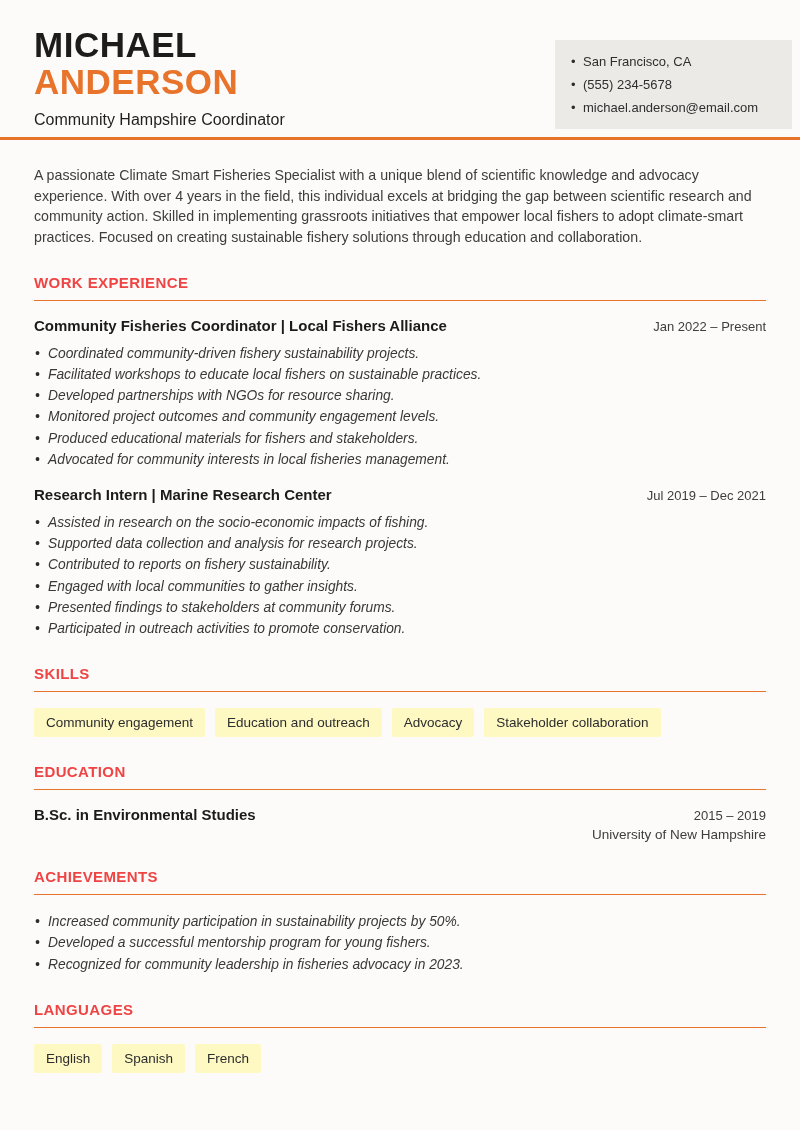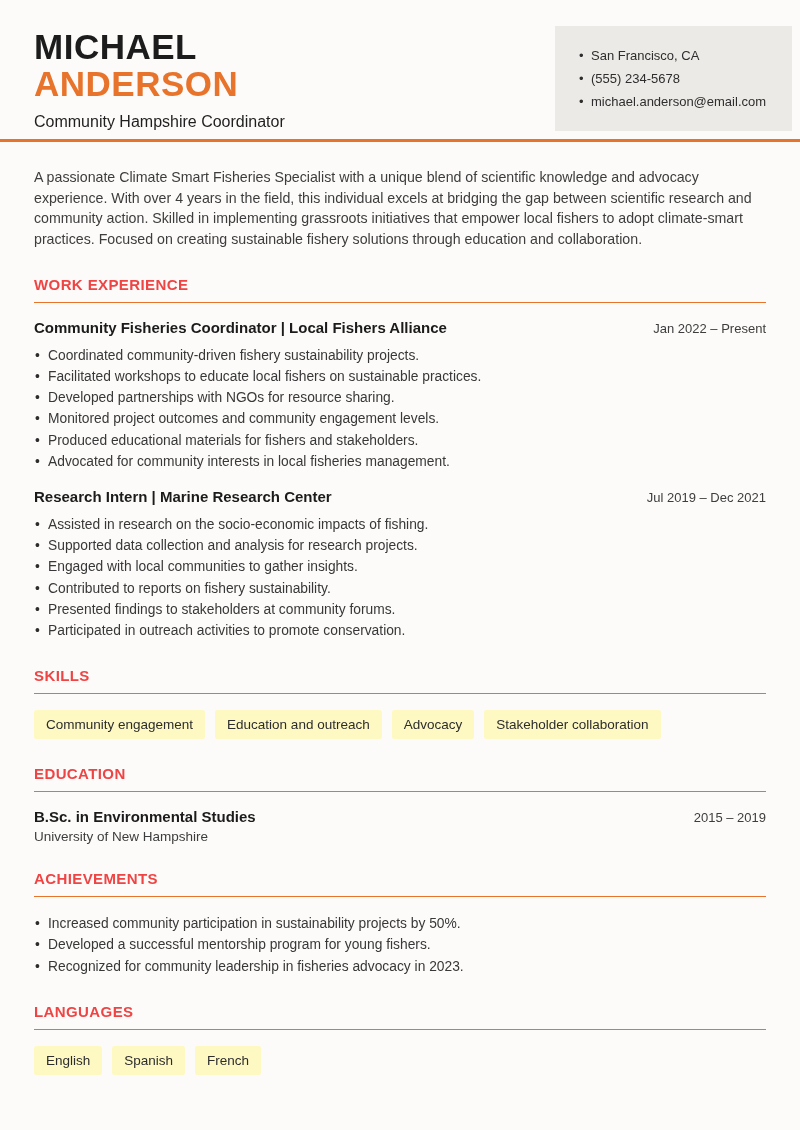--- a/index.html
+++ b/index.html
@@ -34,21 +34,21 @@
     margin-top: 11px;
     font-size: 16px;
     color: #1f1f1f;
   }
   .contact {
     background: #ECEAE6;
     min-width: 237px;
     max-width: 237px;
     padding: 10px 14px 10px 16px;
   }
-  .contact ul { margin: 8px; padding: 0; list-style: none; }
+  .contact ul { margin: 0; padding: 0; list-style: none; }
   .contact li {
     position: relative;
     padding-left: 12px;
     font-size: 13px;
     line-height: 23px;
     color: #2e2e2e;
     white-space: nowrap;
   }
   .contact li::before {
     content: "•";
@@ -99,20 +99,21 @@
     margin: 9px 0 0 0;
     padding: 0;
     list-style: none;
   }
   ul.bullets li {
     position: relative;
     padding-left: 14px;
     font-size: 13.8px;
     line-height: 21.2px;
     color: #383838;
+    font-style: italic;
   }
   ul.bullets li::before {
     content: "•";
     position: absolute;
     left: 1px;
     color: #2c2c2c;
   }
   .job + .job { margin-top: 6px; }
 
   .tags {
@@ -127,20 +128,21 @@
     padding: 7px 12px;
     font-size: 13.5px;
     color: #2d2d2d;
     white-space: nowrap;
   }
 
   .school {
     margin-top: 4px;
     font-size: 13.5px;
     color: #3d3d3d;
+    text-align: right;
   }
 </style>
 </head>
 <body>
 
 <div class="page">
 
   <header class="header">
     <div class="name-block">
       <h1>
@@ -183,22 +185,22 @@
       </div>
 
       <div class="job">
         <div class="job-head">
           <h3>Research Intern | Marine Research Center</h3>
           <span class="dates">Jul 2019 – Dec 2021</span>
         </div>
         <ul class="bullets">
           <li>Assisted in research on the socio-economic impacts of fishing.</li>
           <li>Supported data collection and analysis for research projects.</li>
+          <li>Contributed to reports on fishery sustainability.</li>
           <li>Engaged with local communities to gather insights.</li>
-          <li>Contributed to reports on fishery sustainability.</li>
           <li>Presented findings to stakeholders at community forums.</li>
           <li>Participated in outreach activities to promote conservation.</li>
         </ul>
       </div>
     </section>
 
     <section>
       <h2>SKILLS</h2>
       <div class="tags">
         <span class="tag">Community engagement</span>

